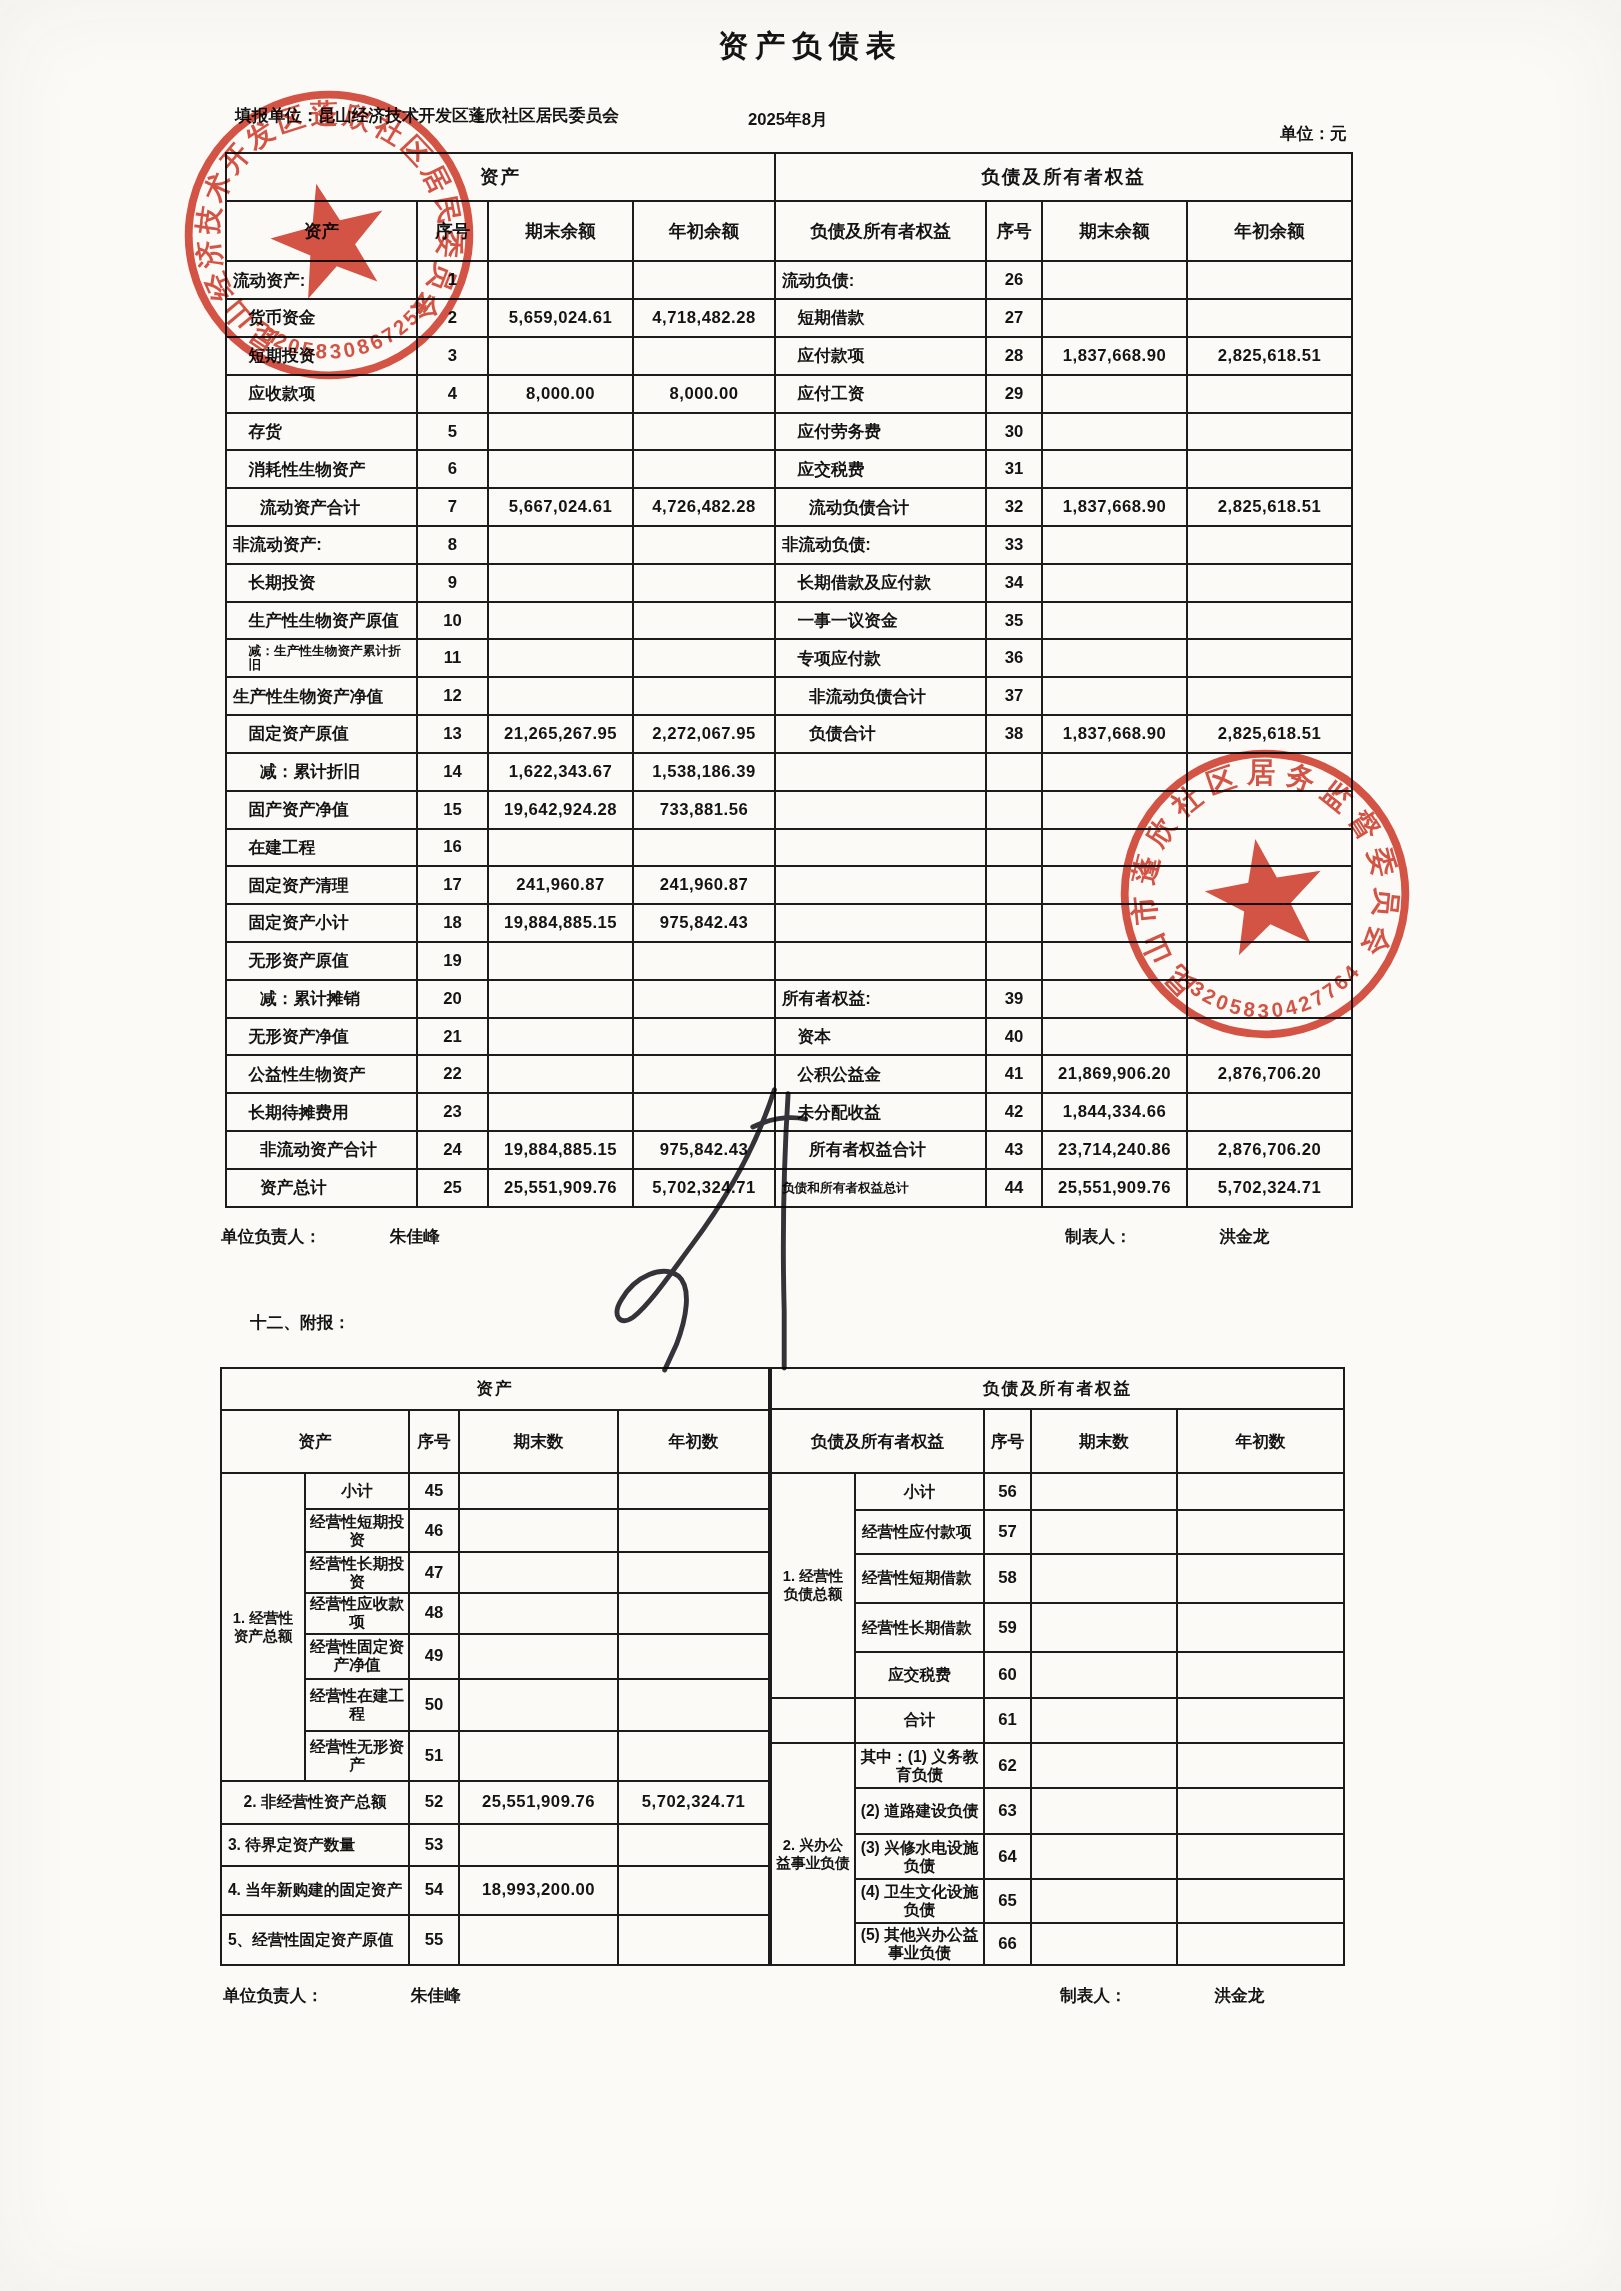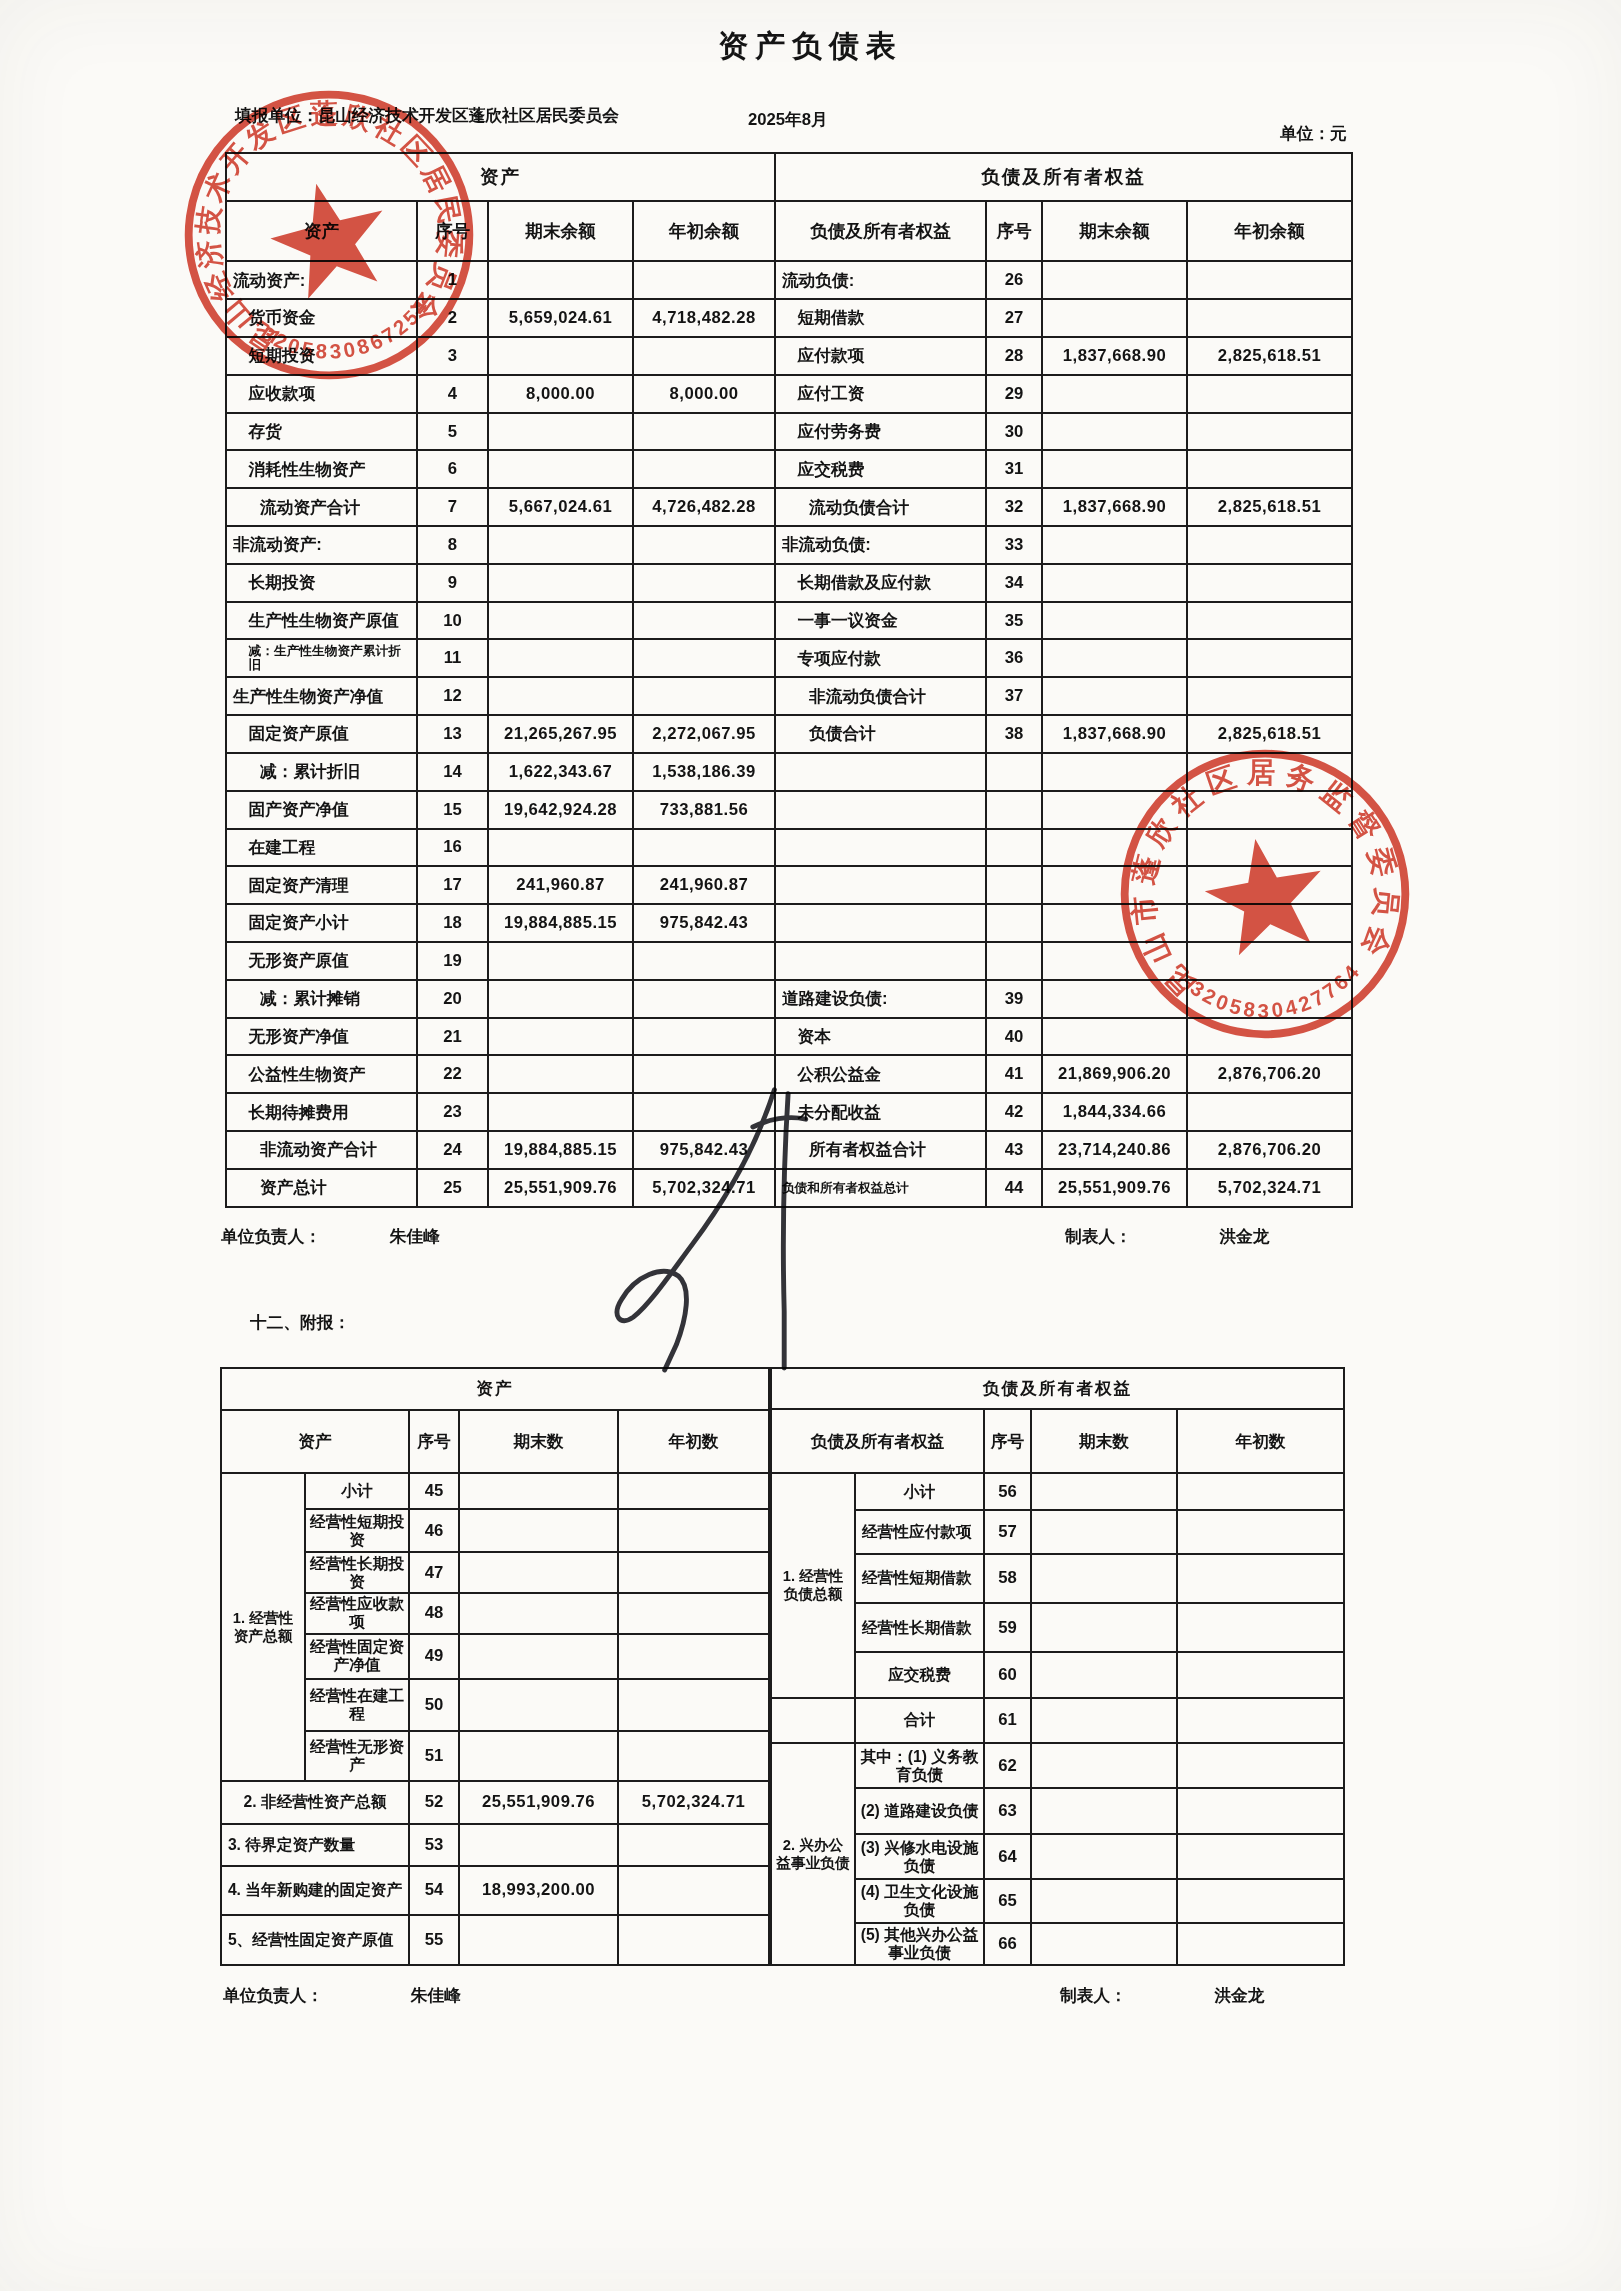--- a/index.html
+++ b/index.html
@@ -276,21 +276,21 @@
           <td class="label ind1"></td>
           <td class="num"></td>
           <td class="val"></td>
           <td class="val"></td>
         </tr>
         <tr style="height: 37px;">
           <td class="label ind2">减：累计摊销</td>
           <td class="num">20</td>
           <td class="val"></td>
           <td class="val"></td>
-          <td class="label ind0">道路建设负债:</td>
+          <td class="label ind0">所有者权益:</td>
           <td class="num">39</td>
           <td class="val"></td>
           <td class="val"></td>
         </tr>
         <tr style="height: 37px;">
           <td class="label ind1">无形资产净值</td>
           <td class="num">21</td>
           <td class="val"></td>
           <td class="val"></td>
           <td class="label ind1">资本</td>

